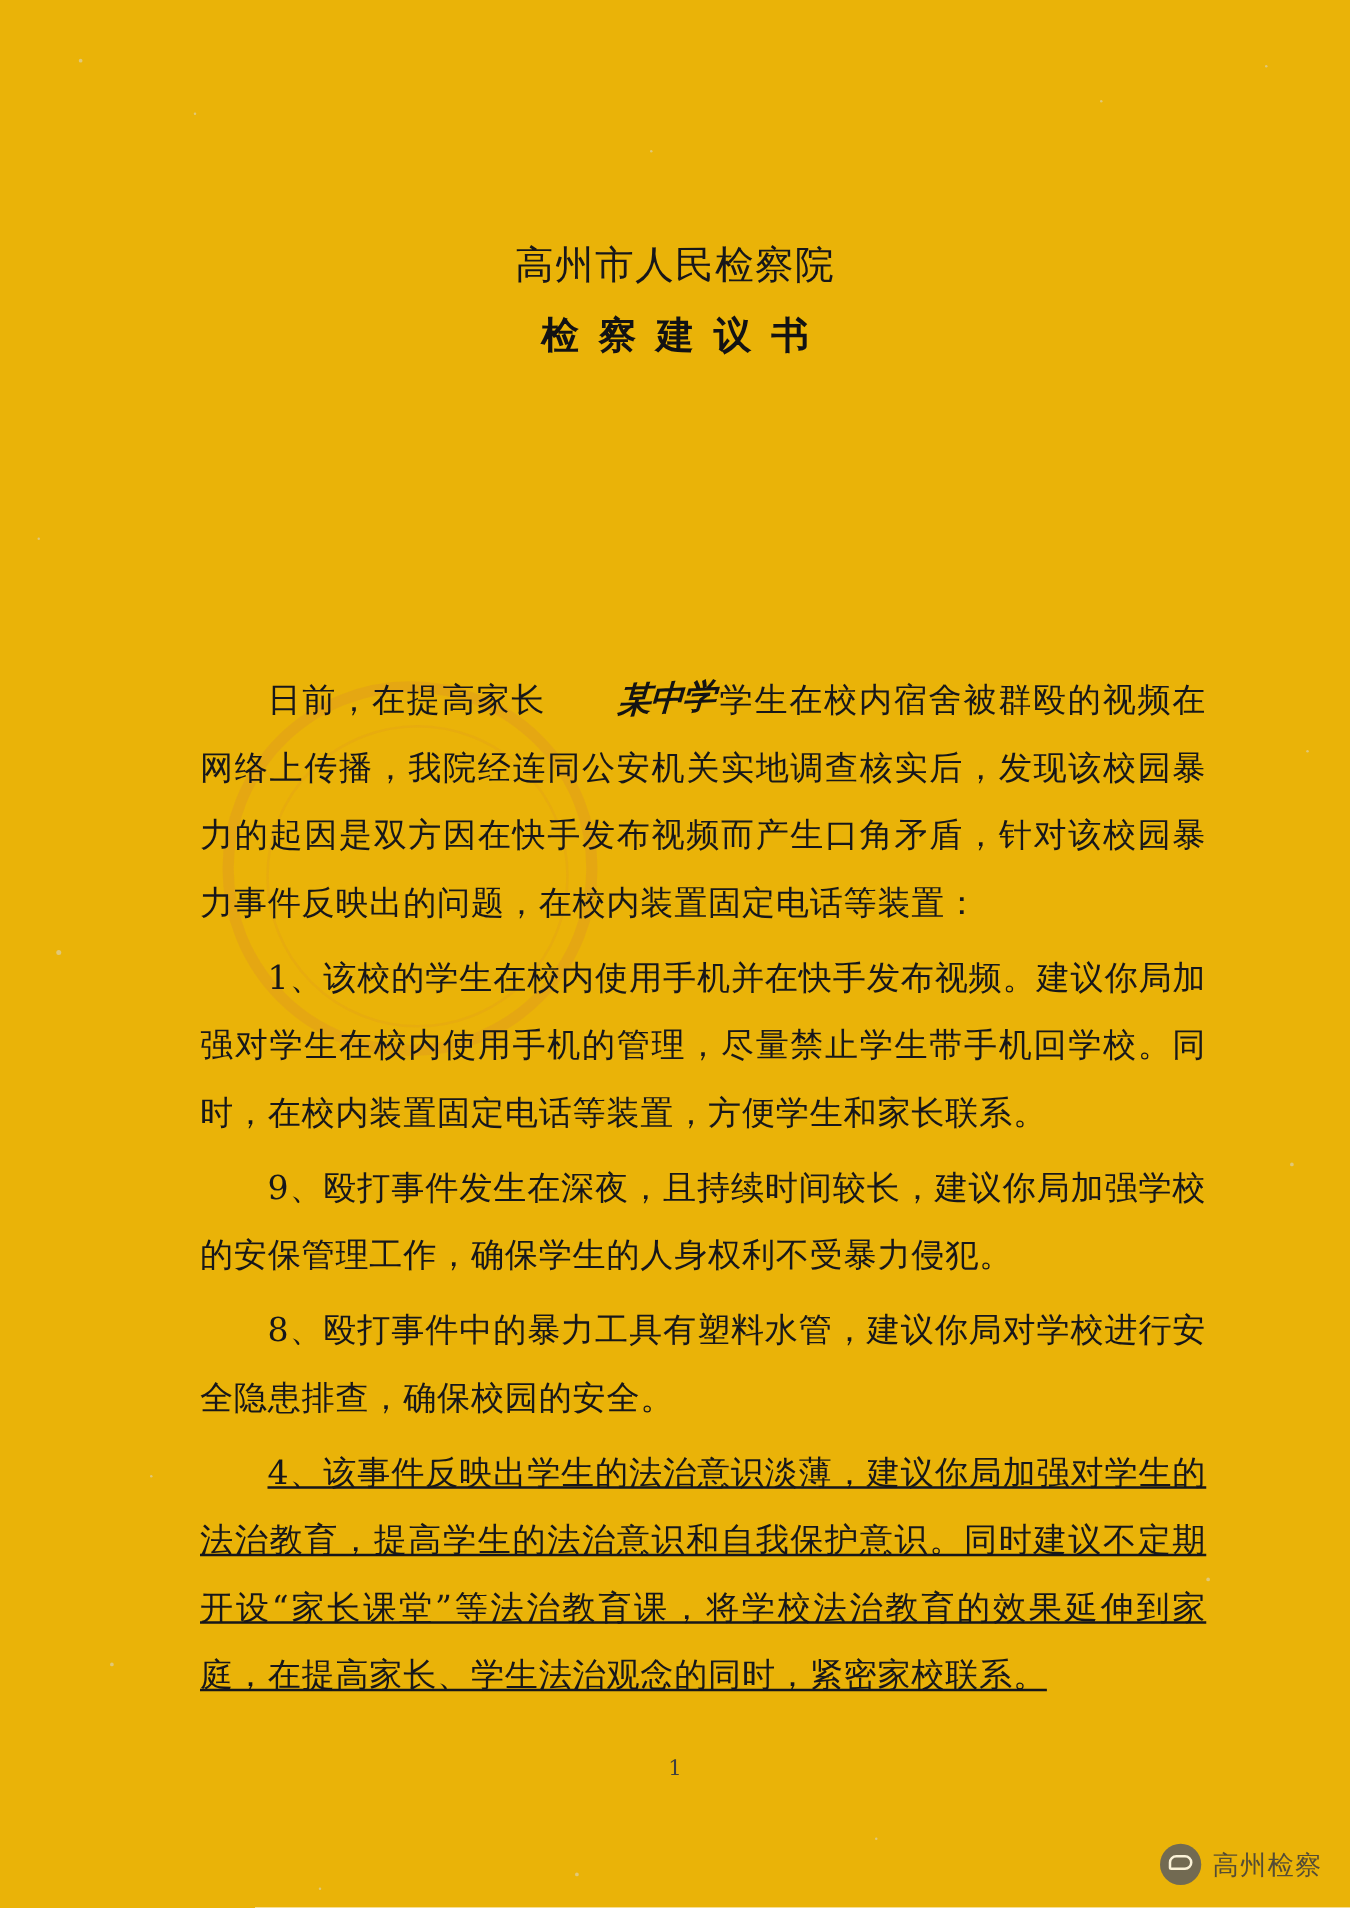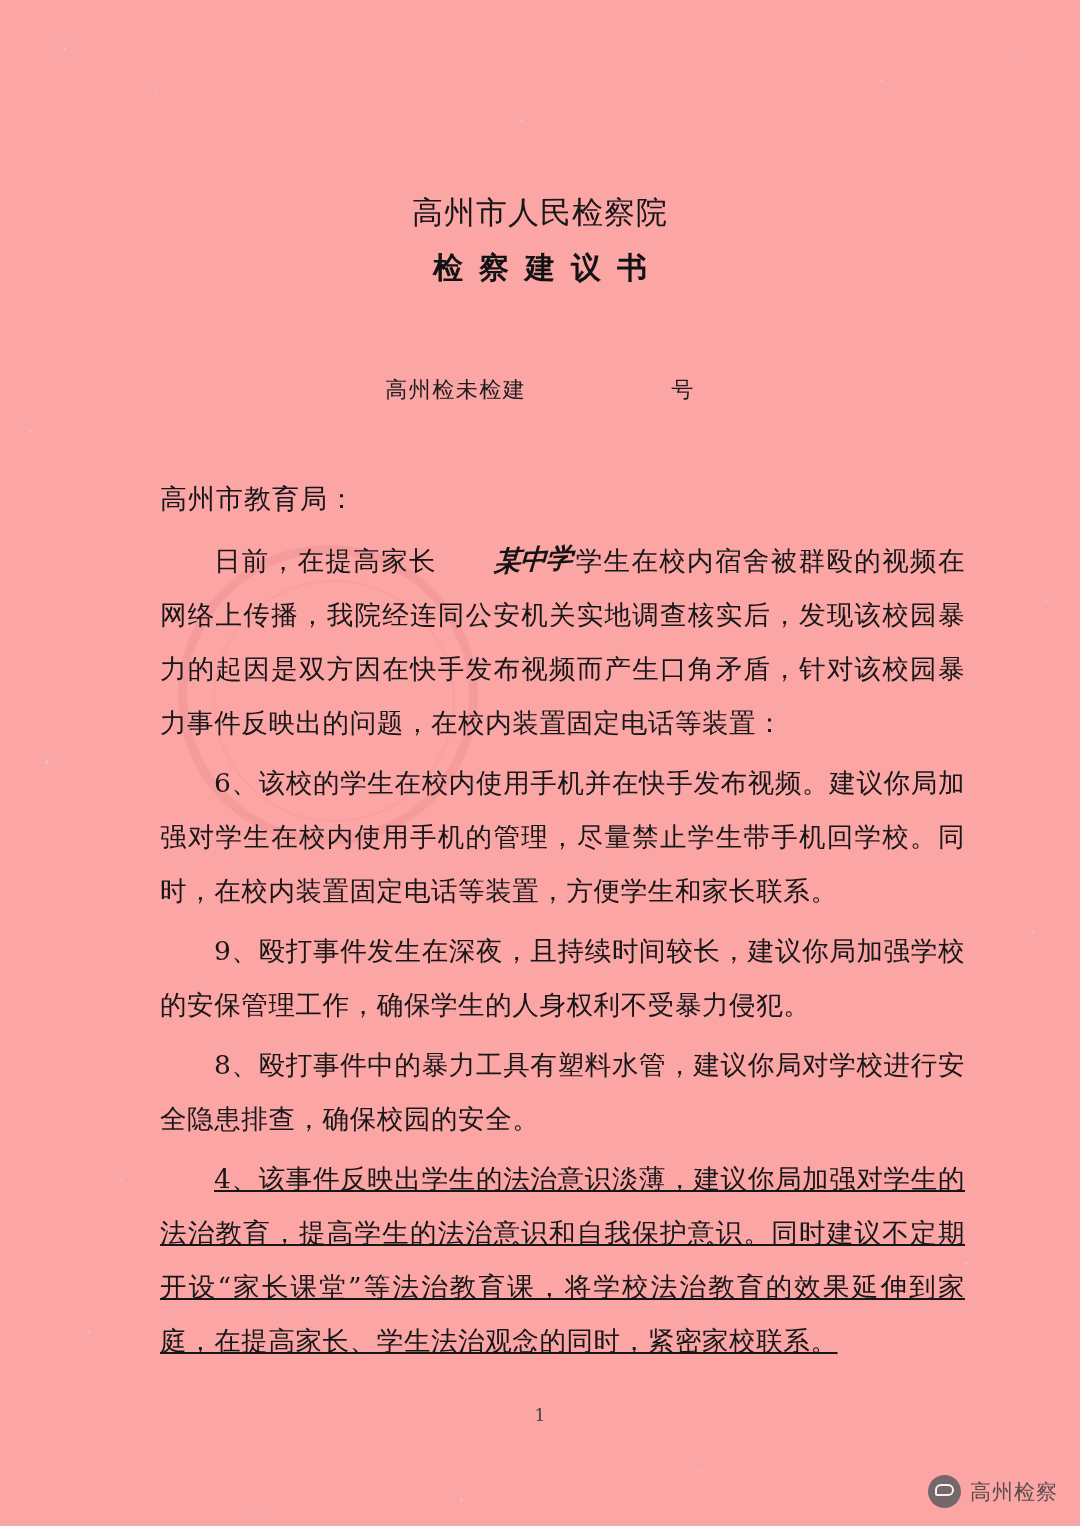--- a/index.html
+++ b/index.html
@@ -12,21 +12,21 @@
     height: 1526px;
     position: relative;
     font-family: "DejaVu Serif", "Liberation Serif", serif;
     color: #1a1a1a;
     overflow: hidden;
   }
 
   .doc-page {
     position: absolute;
     inset: 0;
-    background: #fca5a5;
+    background: #eab308;
   }
 
   
   .speckle {
     position: absolute;
     background: #d8d8d6;
     border-radius: 50%;
     opacity: .55;
   }
 
@@ -173,33 +173,27 @@
 
 <div class="doc-page">
 
   <div class="seal-ghost"></div>
 
   <div class="header-block">
     <div class="org-name">高州市人民检察院</div>
     <div class="doc-title">检察建议书</div>
   </div>
 
-  <div class="doc-number">
-    <span class="num-label">高州检未检建</span>
-    <span class="num-gap"></span>
-    <span class="num-suffix">号</span>
-  </div>
-
-  <div class="addressee">高州市教育局：</div>
+
 
   <div class="body-text">
     <p class="para">
       <span>日前，在提高家长</span><span class="handwritten">某中学</span><span>学生在校内宿舍被群殴的视频在网络上传播，我院经连同公安机关实地调查核实后，发现该校园暴力的起因是双方因在快手发布视频而产生口角矛盾，针对该校园暴力事件反映出的问题，在校内装置固定电话等装置：</span>
     </p>
-    <p class="para">6、该校的学生在校内使用手机并在快手发布视频。建议你局加强对学生在校内使用手机的管理，尽量禁止学生带手机回学校。同时，在校内装置固定电话等装置，方便学生和家长联系。</p>
+    <p class="para">1、该校的学生在校内使用手机并在快手发布视频。建议你局加强对学生在校内使用手机的管理，尽量禁止学生带手机回学校。同时，在校内装置固定电话等装置，方便学生和家长联系。</p>
     <p class="para">9、殴打事件发生在深夜，且持续时间较长，建议你局加强学校的安保管理工作，确保学生的人身权利不受暴力侵犯。</p>
     <p class="para">8、殴打事件中的暴力工具有塑料水管，建议你局对学校进行安全隐患排查，确保校园的安全。</p>
     <p class="para">4、该事件反映出学生的法治意识淡薄，建议你局加强对学生的法治教育，提高学生的法治意识和自我保护意识。同时建议不定期开设“家长课堂”等法治教育课，将学校法治教育的效果延伸到家庭，在提高家长、学生法治观念的同时，紧密家校联系。</p>
   </div>
 
   <div class="page-number">1</div>
 
   <div class="watermark">
     <div class="wm-logo"></div>
     <div class="wm-text">高州检察</div>

